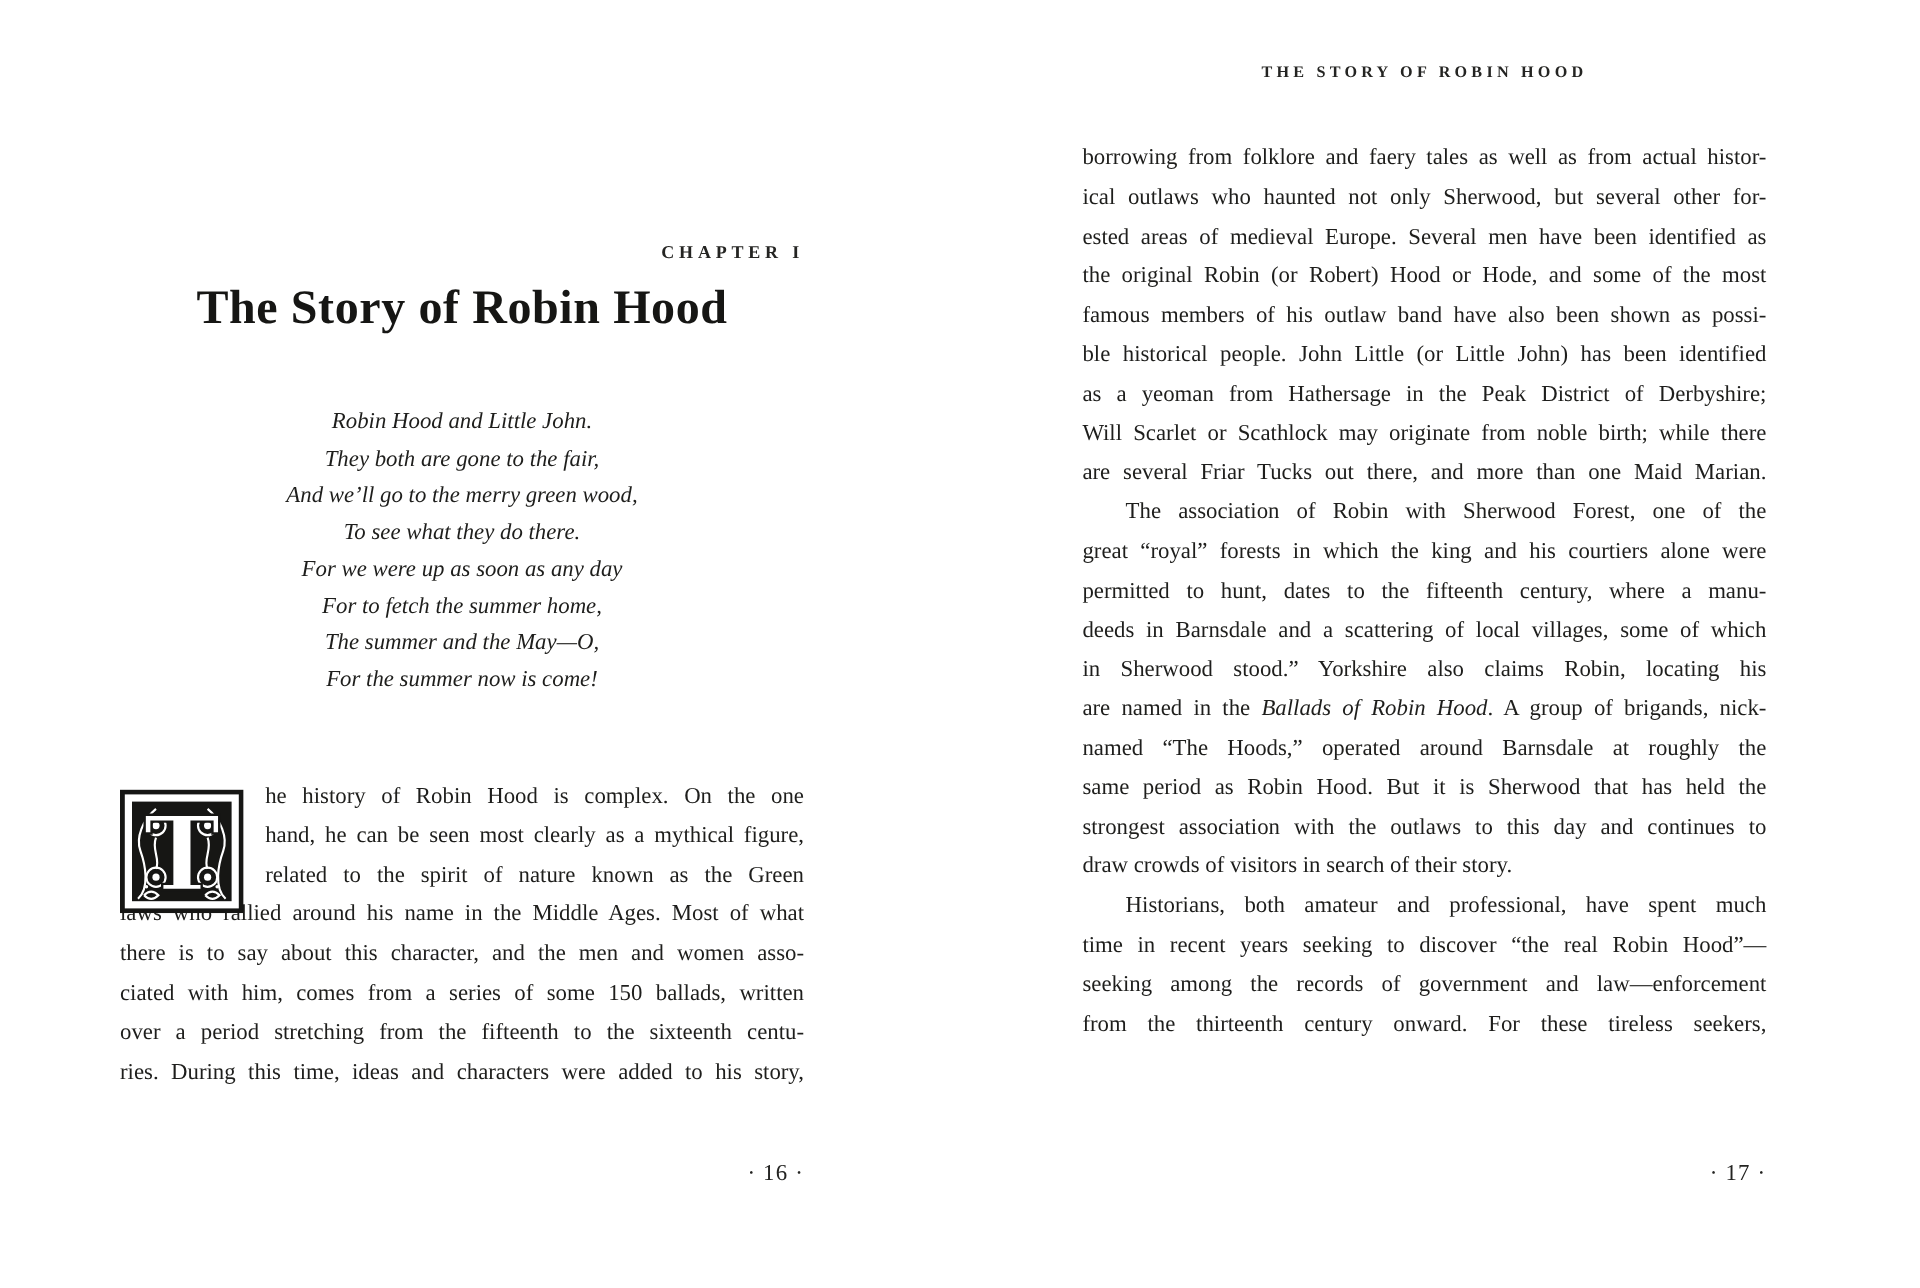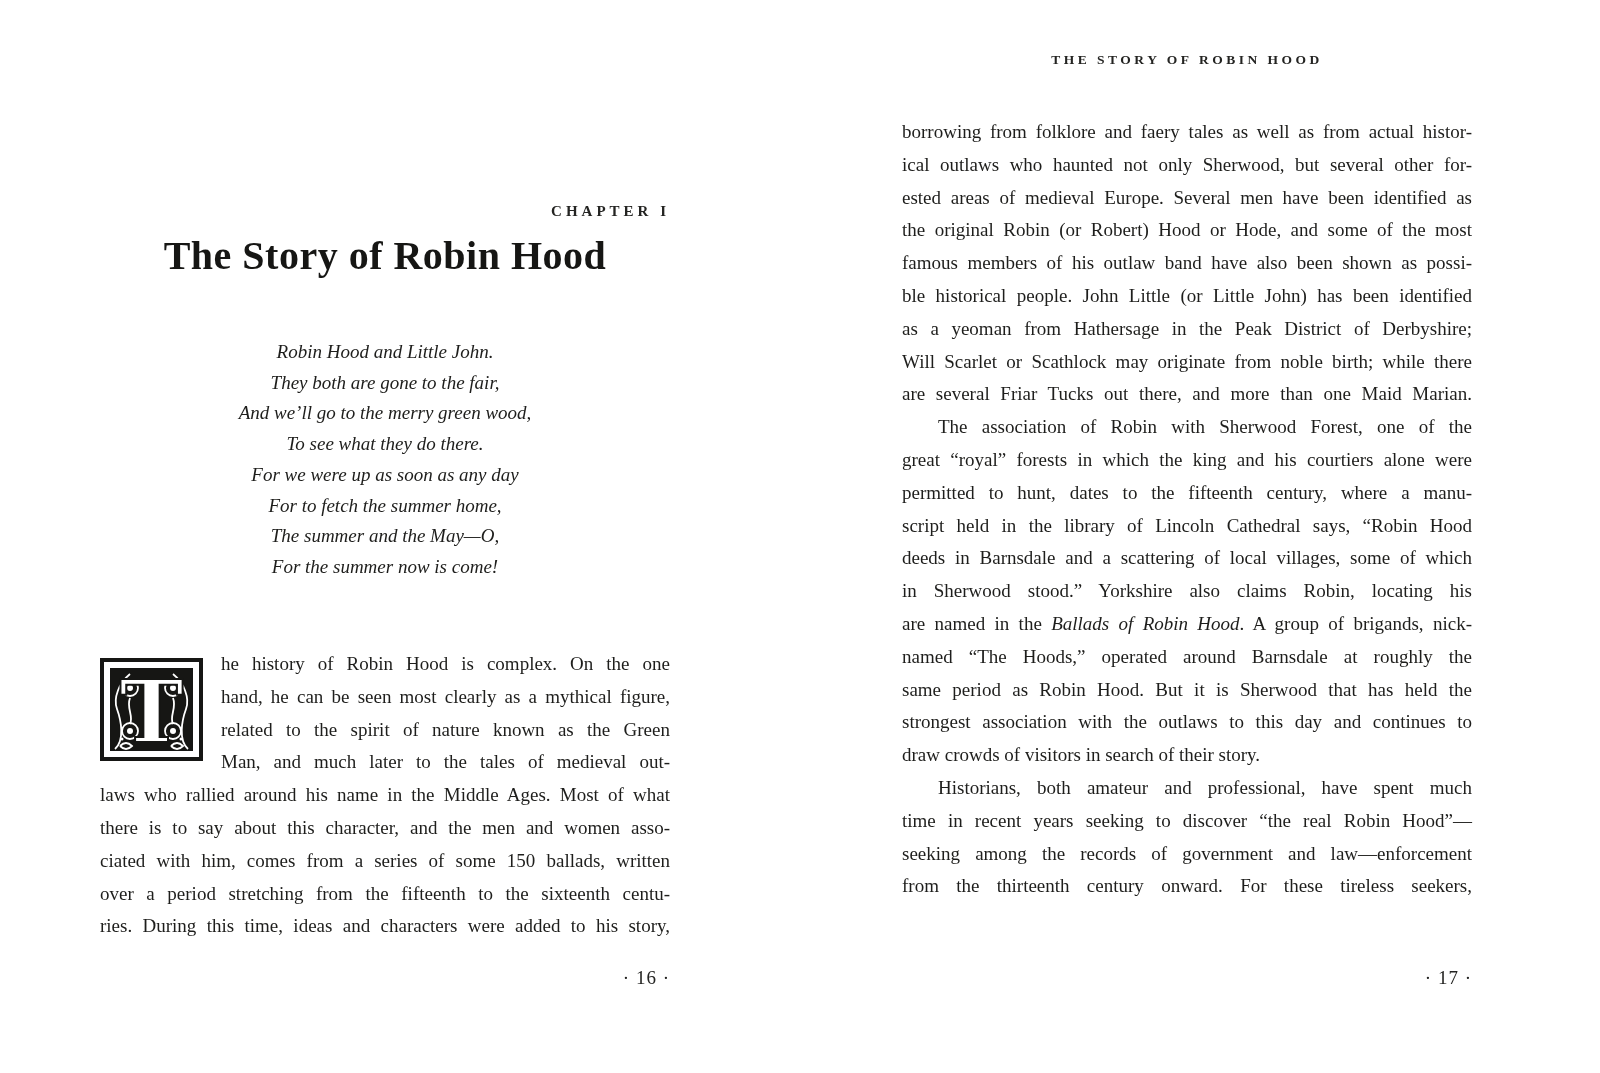--- a/index.html
+++ b/index.html
@@ -148,21 +148,20 @@
           <circle cx="81" cy="22" r="1.5"></circle>
         <circle cx="22" cy="81" r="1.5"></circle>
           <circle cx="81" cy="81" r="1.5"></circle>
       </g>
       <text x="51.5" y="84" text-anchor="middle" font-family="DejaVu Serif, serif" font-weight="bold" font-size="86" fill="#ffffff" stroke="#161614" stroke-width="2" id="drop-cap-text">T</text>
     </svg>
     <div>
         <div class="line offset"><span>he history of Robin Hood is complex. On the one</span></div>
         <div class="line offset"><span>hand, he can be seen most clearly as a mythical figure,</span></div>
         <div class="line offset"><span>related to the spirit of nature known as the Green</span></div>
-        <div class="line offset"><span>Man, and much later to the tales of medieval out-</span></div>
         <div class="line"><span>laws who rallied around his name in the Middle Ages. Most of what</span></div>
         <div class="line"><span>there is to say about this character, and the men and women asso-</span></div>
         <div class="line"><span>ciated with him, comes from a series of some 150 ballads, written</span></div>
         <div class="line"><span>over a period stretching from the fifteenth to the sixteenth centu-</span></div>
         <div class="line"><span>ries. During this time, ideas and characters were added to his story,</span></div>
       </div>
   </div>
 
   <div class="page-number">· 16 ·</div>
 </div>
@@ -179,21 +178,20 @@
         <div class="line"><span>famous members of his outlaw band have also been shown as possi-</span></div>
         <div class="line"><span>ble historical people. John Little (or Little John) has been identified</span></div>
         <div class="line"><span>as a yeoman from Hathersage in the Peak District of Derbyshire;</span></div>
         <div class="line"><span>Will Scarlet or Scathlock may originate from noble birth; while there</span></div>
         <div class="line"><span>are several Friar Tucks out there, and more than one Maid Marian.</span></div>
       </div>
     <div>
         <div class="line indent"><span>The association of Robin with Sherwood Forest, one of the</span></div>
         <div class="line"><span>great “royal” forests in which the king and his courtiers alone were</span></div>
         <div class="line"><span>permitted to hunt, dates to the fifteenth century, where a manu-</span></div>
-        <div class="line"><span>script held in the library of Lincoln Cathedral says, “Robin Hood</span></div>
         <div class="line"><span>deeds in Barnsdale and a scattering of local villages, some of which</span></div>
         <div class="line"><span>in Sherwood stood.” Yorkshire also claims Robin, locating his</span></div>
         <div class="line"><span>are named in the </span><i>Ballads of Robin Hood</i><span>. A group of brigands, nick-</span></div>
         <div class="line"><span>named “The Hoods,” operated around Barnsdale at roughly the</span></div>
         <div class="line"><span>same period as Robin Hood. But it is Sherwood that has held the</span></div>
         <div class="line"><span>strongest association with the outlaws to this day and continues to</span></div>
         <div class="line no-just"><span>draw crowds of visitors in search of their story.</span></div>
       </div>
     <div>
         <div class="line indent"><span>Historians, both amateur and professional, have spent much</span></div>

